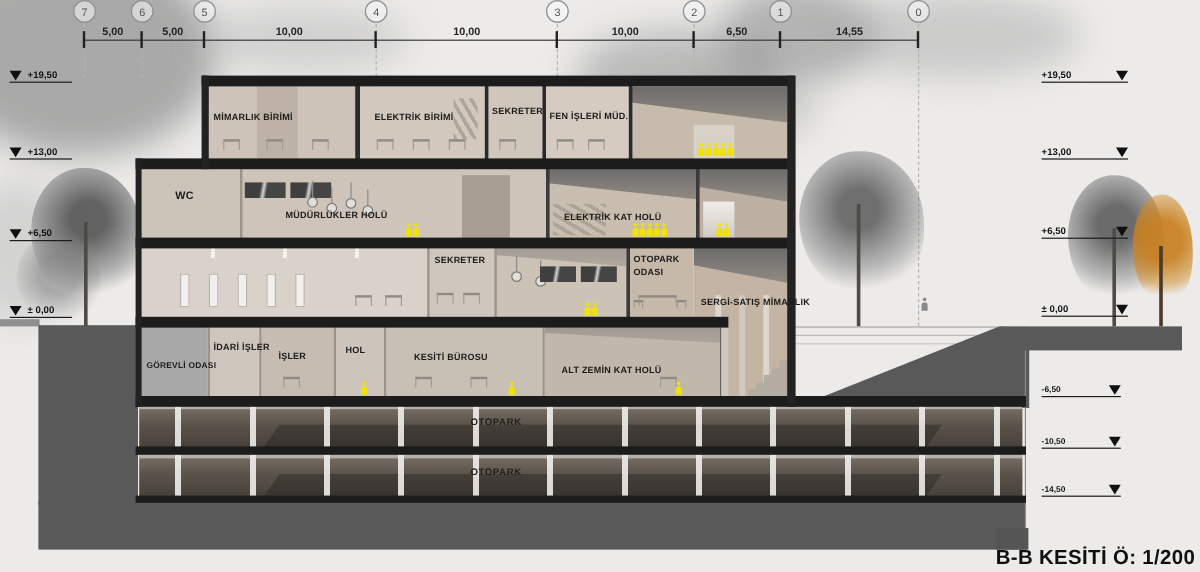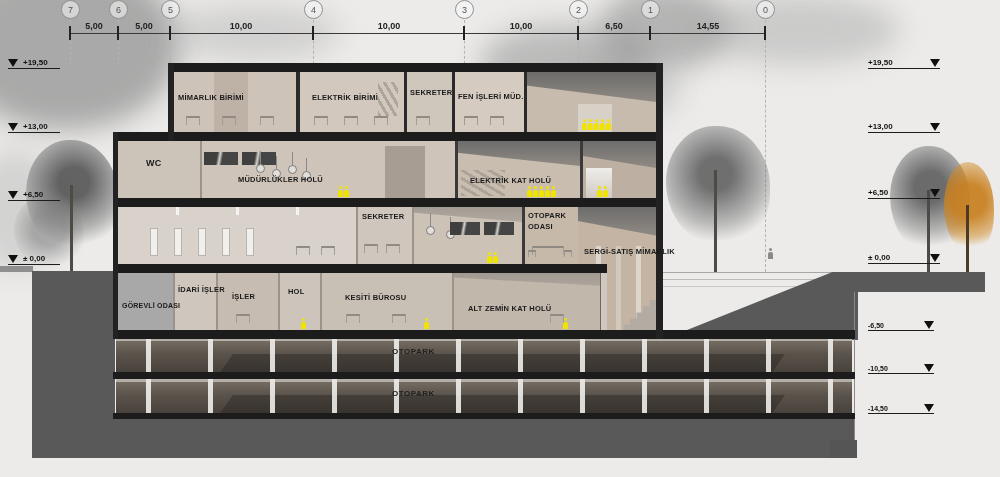--- a/index.html
+++ b/index.html
@@ -381,14 +381,15 @@
   </div>
   <div class="elev small" style="left:868px;top:364px;width:66px;justify-content:space-between;">
     <span>-10,50</span>
       <span class="tri"></span>
   </div>
   <div class="elev small" style="left:868px;top:404px;width:66px;justify-content:space-between;">
     <span>-14,50</span>
       <span class="tri"></span>
   </div>
 
+  <div class="title" style="right:4px;top:455px;">B-B KESİTİ Ö: 1/200</div>
 
 </div>
 
 </body></html>

